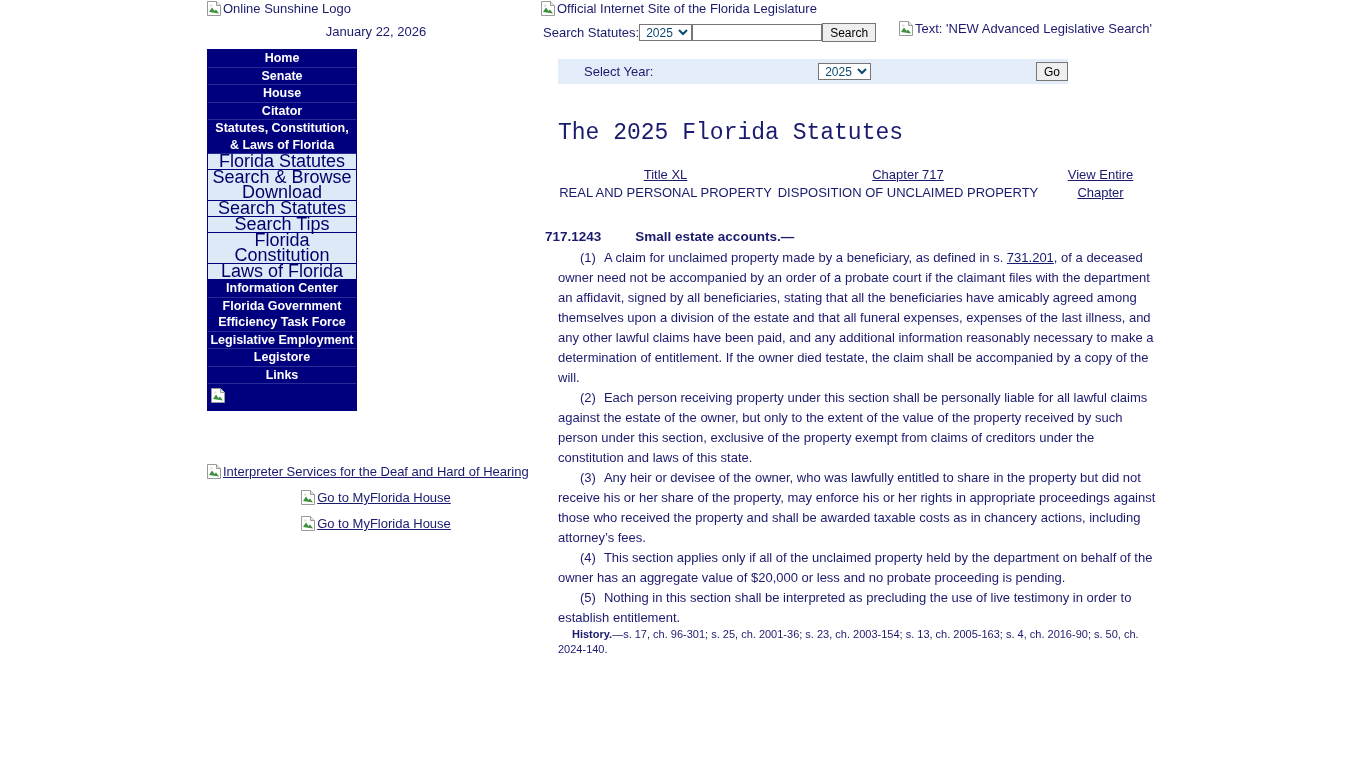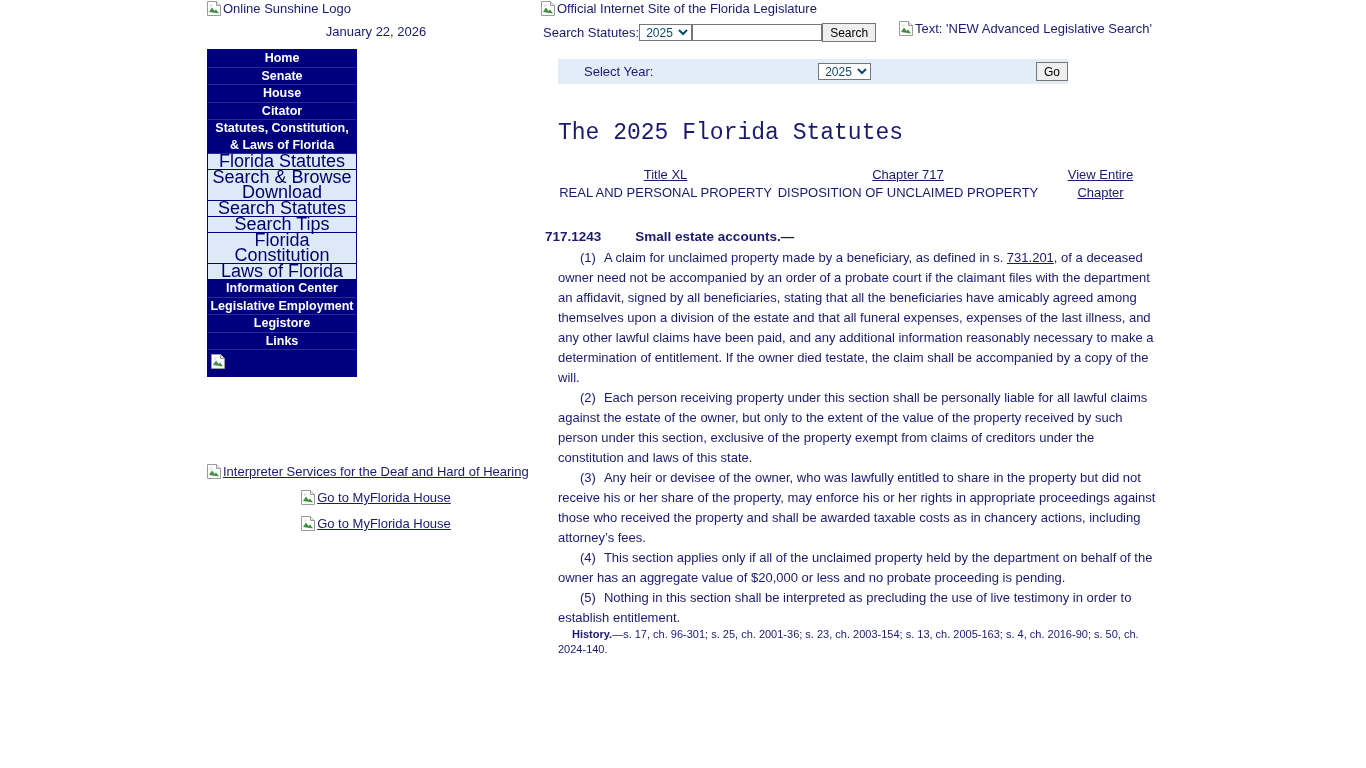--- a/index.html
+++ b/index.html
@@ -313,20 +313,21 @@
     <a class="nav-main multiline"><span>Statutes, Constitution,<br>&amp; Laws of Florida</span></a>
 
     <a class="nav-sub"><span>Florida Statutes</span></a>
     <a class="nav-sub"><span>Search &amp; Browse Download</span></a>
     <a class="nav-sub"><span>Search Statutes</span></a>
     <a class="nav-sub"><span>Search Tips</span></a>
     <a class="nav-sub"><span>Florida Constitution</span></a>
     <a class="nav-sub"><span>Laws of Florida</span></a>
 
     <a class="nav-main"><span>Information Center</span></a>
+    <a class="nav-main multiline"><span>Florida Government<br>Efficiency Task Force</span></a>
     <a class="nav-main"><span>Legislative Employment</span></a>
     <a class="nav-main"><span>Legistore</span></a>
     <a class="nav-main"><span>Links</span></a>
 
     <div id="nav-img-row">
       <span class="brokenimg">
         <svg width="15" height="15" viewBox="0 0 15 15">
           <path d="M0.5 0.5 H9.5 L13.5 4.5 V14.5 H0.5 Z" fill="#ffffff" stroke="#9a9a9a" stroke-width="1"></path>
           <path d="M9.5 0.5 L9.5 4.5 L13.5 4.5" fill="#e8e8e8" stroke="#9a9a9a" stroke-width="1"></path>
           <path d="M2 11 L5 6.5 L7.5 10 L9 8.5 L12 12.5 Z" fill="#3f8f3f"></path>

